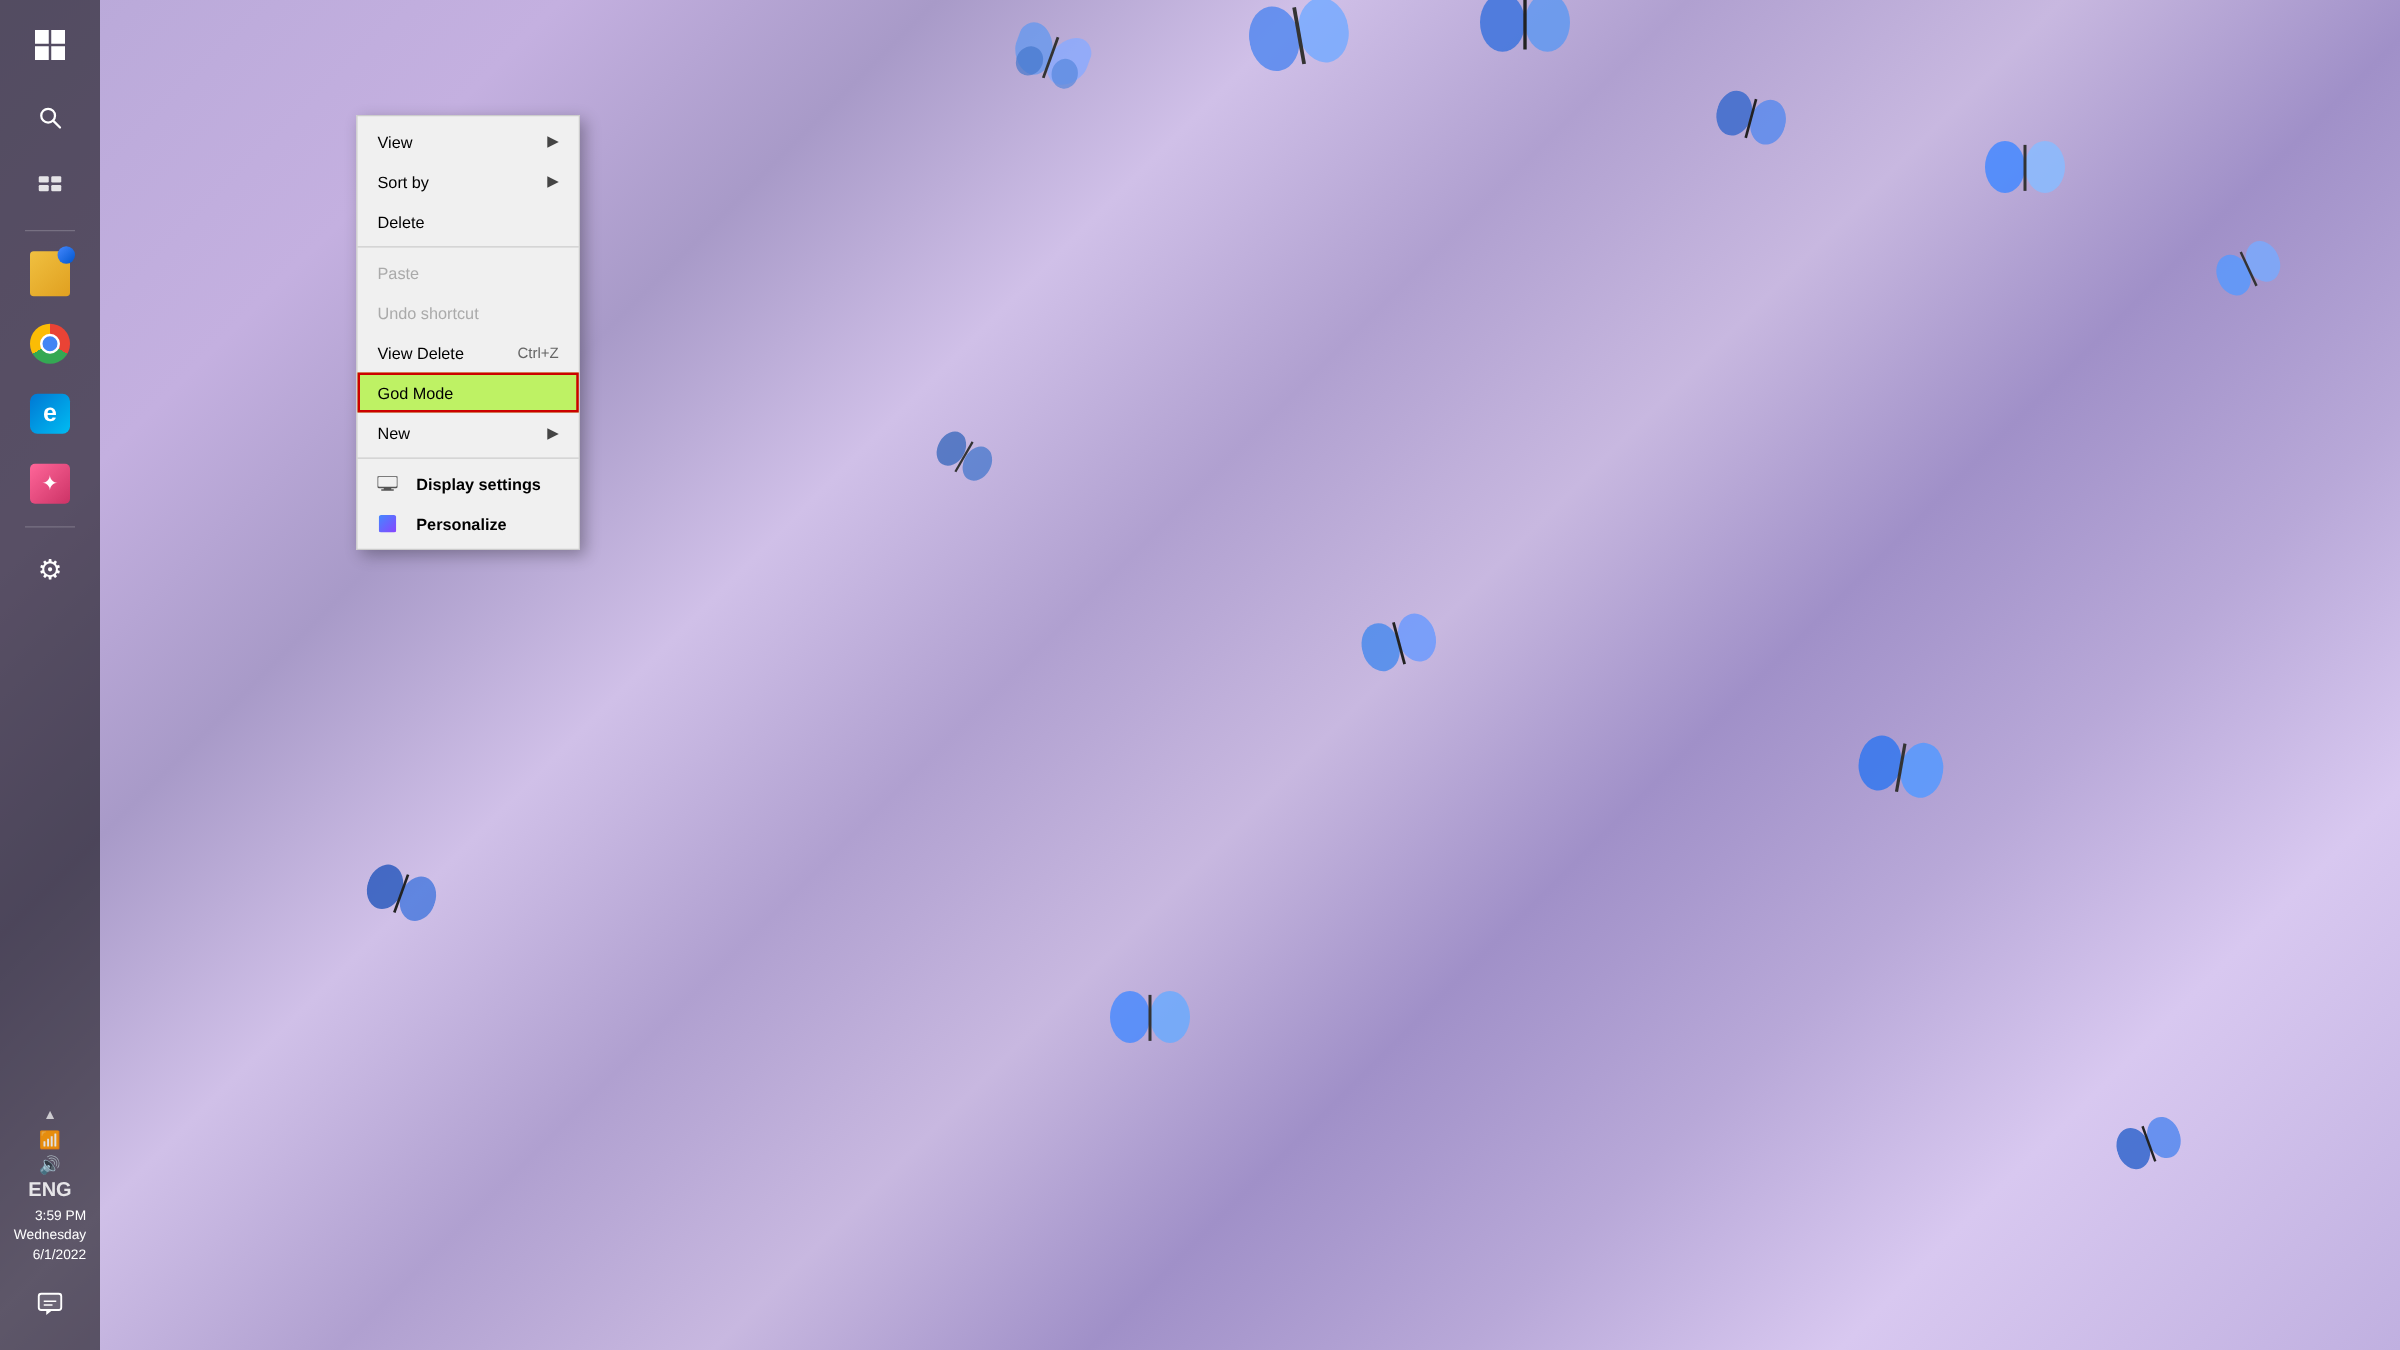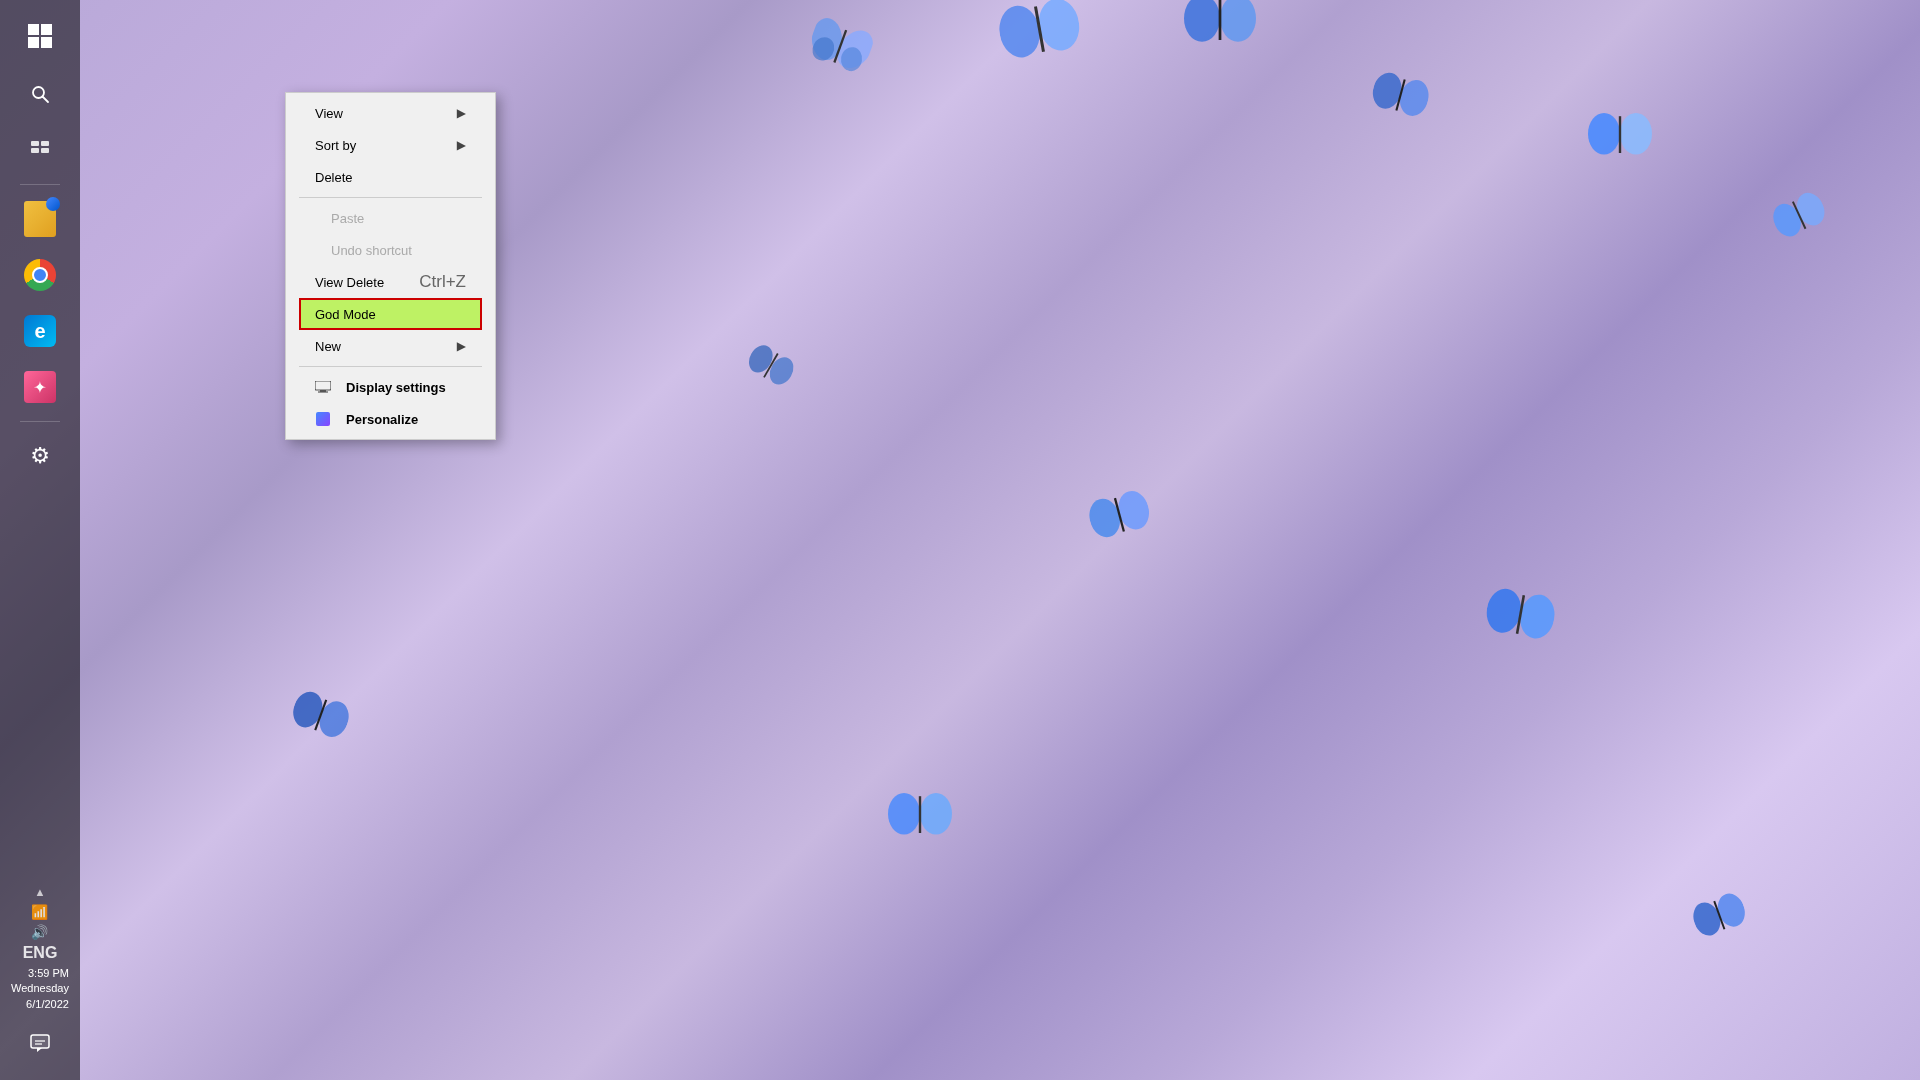--- a/index.html
+++ b/index.html
@@ -156,26 +156,26 @@
       font-size: 11px;
       text-align: right;
       line-height: 1.4;
     }
 
     
     .context-menu {
       position: absolute;
       left: 285px;
       top: 92px;
-      width: 211px;
+      width: 179px;
       background: #f0f0f0;
       border: 1px solid #ccc;
       box-shadow: 4px 4px 12px rgba(0,0,0,0.3);
       z-index: 100;
-      padding: 4px 13px;
+      padding: 4px 0;
     }
 
     .menu-item {
       display: flex;
       align-items: center;
       justify-content: space-between;
       padding: 6px 16px 6px 16px;
       font-size: 13px;
       color: #000;
       cursor: pointer;
@@ -185,26 +185,25 @@
 
     .menu-item.highlighted {
       background: #bef264;
       border: 2px solid #cc0000;
       color: #000;
       padding: 4px 14px 4px 14px;
     }
 
     .menu-item.disabled {
       color: #aaa;
-      margin-left: 16px;
     }
 
     .menu-item .shortcut {
       color: #666;
-      font-size: 17px;
+      font-size: 12px;
     }
 
     .menu-item .arrow {
       color: #444;
       font-size: 12px;
     }
 
     .menu-separator {
       height: 1px;
       background: #ccc;

